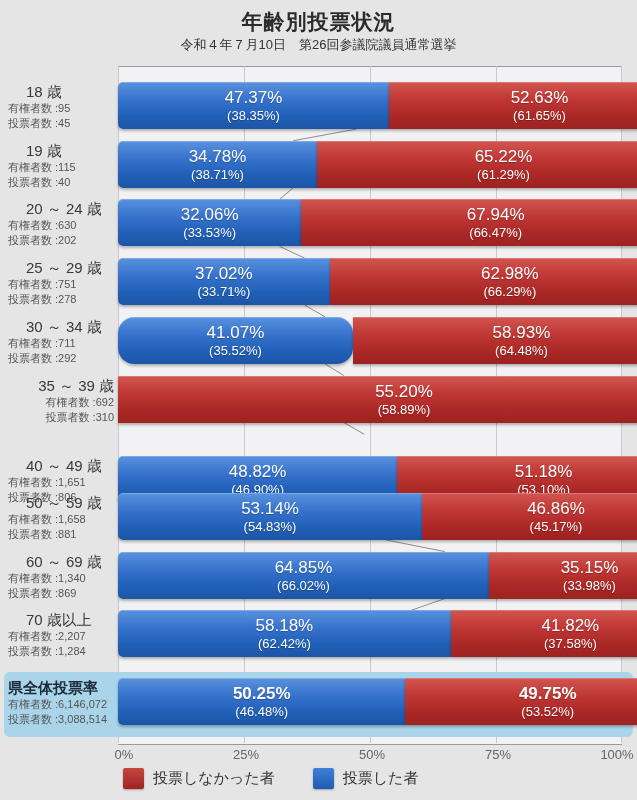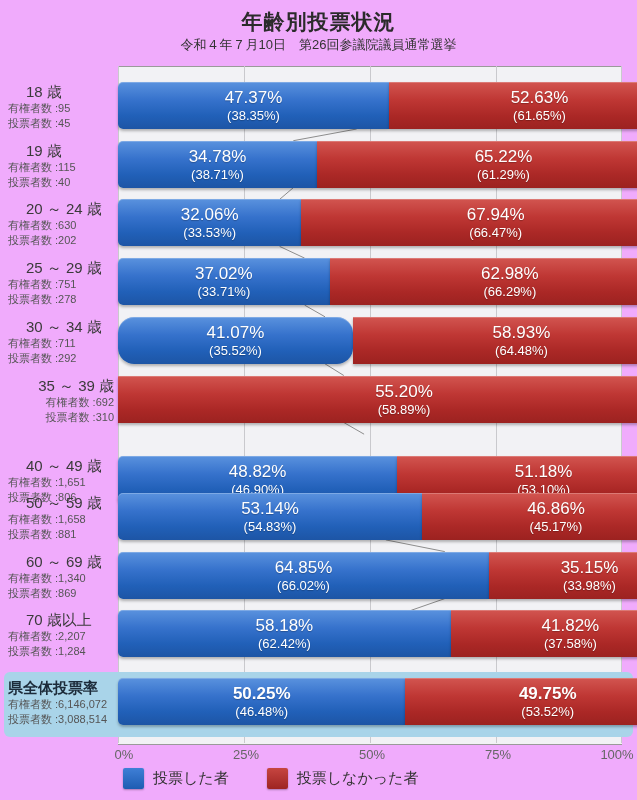--- a/index.html
+++ b/index.html
@@ -1,17 +1,17 @@
 <!DOCTYPE html>
 <html><head>
 <meta charset="utf-8">
 <style>
   html,body{margin:0;padding:0;background:#ffffff;}
   body{width:637px;height:800px;font-family:"Liberation Sans","DejaVu Sans",sans-serif;color:#333;overflow:hidden;}
-  .page{position:relative;width:637px;height:800px;background:#f0abfc;}
+  .page{position:relative;width:637px;height:800px;background:#e5e5e5;}
 
   .title{position:absolute;top:8px;left:0;width:637px;text-align:center;font-size:21px;font-weight:bold;color:#2b2b2b;letter-spacing:1px;}
   .subtitle{position:absolute;top:36px;left:0;width:637px;text-align:center;font-size:13px;color:#333;}
 
   
   .plot{position:absolute;left:118px;top:66px;width:504px;height:677px;background:#f2f2f5;border-top:1px solid #9a9a9a;border-bottom:1px solid #9a9a9a;}
   .gridline{position:absolute;top:66px;height:677px;width:1px;background:#c9c9cd;}
   .gl-0{left:118px;} .gl-1{left:244px;} .gl-2{left:370px;} .gl-3{left:496px;} .gl-4{left:621px;}
 
   #connectors{position:absolute;left:118px;top:66px;pointer-events:none;}
@@ -261,21 +261,21 @@
     </div>
 
   <div class="tick tk-0">0%</div>
   <div class="tick tk-1">25%</div>
   <div class="tick tk-2">50%</div>
   <div class="tick tk-3">75%</div>
   <div class="tick tk-4">100%</div>
 
   <div class="legend">
     <div class="legend-item">
+      <span class="swatch red"></span>
+      <span class="legend-label">投票しなかった者</span>
+    </div>
+    <div class="legend-item">
       <span class="swatch blue"></span>
       <span class="legend-label">投票した者</span>
     </div>
-    <div class="legend-item">
-      <span class="swatch red"></span>
-      <span class="legend-label">投票しなかった者</span>
-    </div>
   </div>
 </div>
 
 </body></html>

